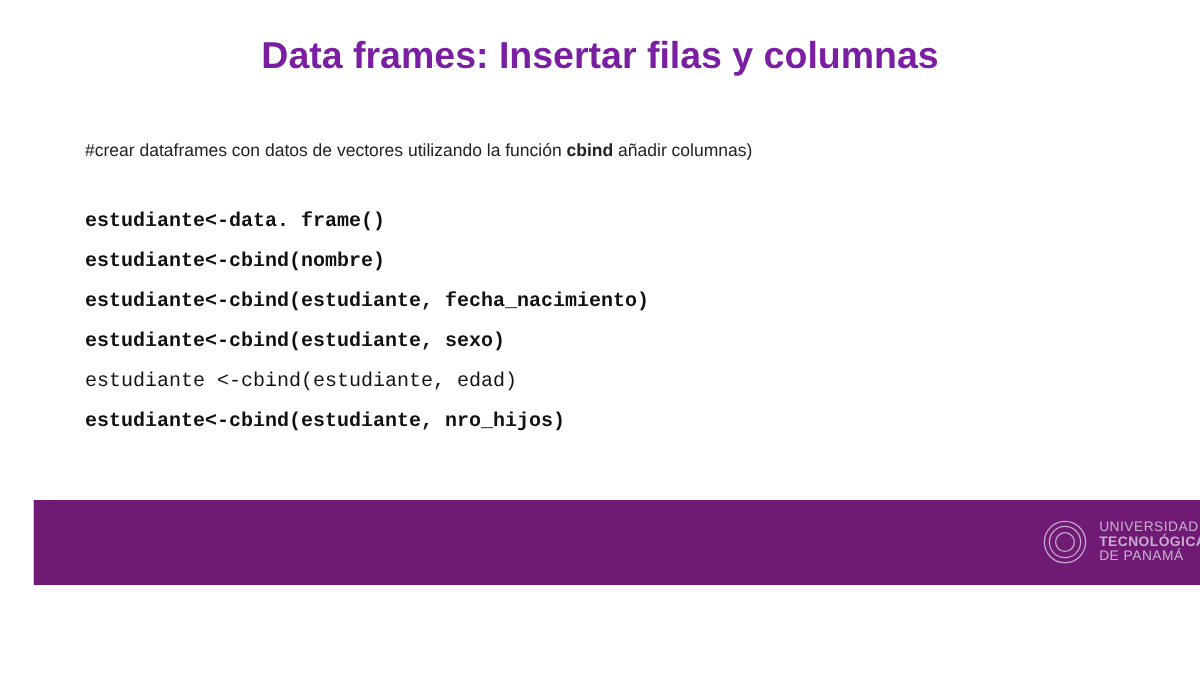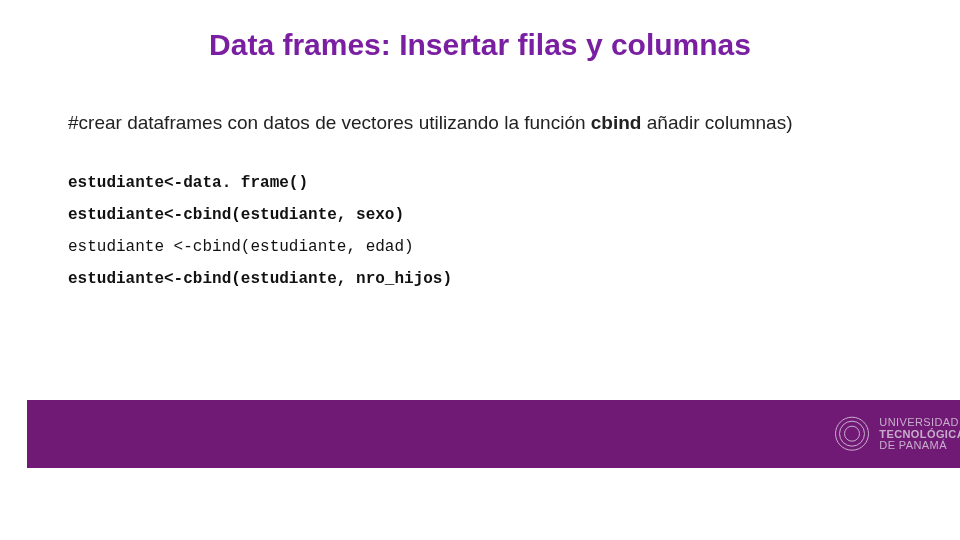--- a/index.html
+++ b/index.html
@@ -29,21 +29,21 @@
     color: #7b1fa2;
     font-family: "Trebuchet MS", "Segoe UI", sans-serif;
   }
   .body {
     position: absolute;
     top: 112px;
     left: 68px;
     right: 68px;
   }
   .comment {
-    font-size: 19px;
+    font-size: 14px;
     color: #222;
     margin-bottom: 40px;
     font-weight: 400;
   }
   .comment .kw {
     font-weight: 700;
   }
   .code-line {
     font-size: 16px;
     font-weight: 700;
@@ -112,20 +112,22 @@
 <div class="slide">
 
   <div class="title">Data frames: Insertar filas y columnas</div>
 
   <div class="body">
     <div class="comment">
       <span>#crear dataframes con datos de vectores utilizando la función </span><span class="kw">cbind</span><span> añadir columnas)</span>
     </div>
 
     <div class="code-line">estudiante&lt;-data. frame()</div>
+    <div class="code-line">estudiante&lt;-cbind(nombre)</div>
+    <div class="code-line">estudiante&lt;-cbind(estudiante, fecha_nacimiento)</div>
     <div class="code-line">estudiante&lt;-cbind(estudiante, sexo)</div>
     <div class="code-line light">estudiante &lt;-cbind(estudiante, edad)</div>
     <div class="code-line">estudiante&lt;-cbind(estudiante, nro_hijos)</div>
   </div>
 
   <div class="footer">
     <div class="footer-logo">
       <div class="seal"></div>
       <div class="txt">
         <span class="l1">UNIVERSIDAD</span>

